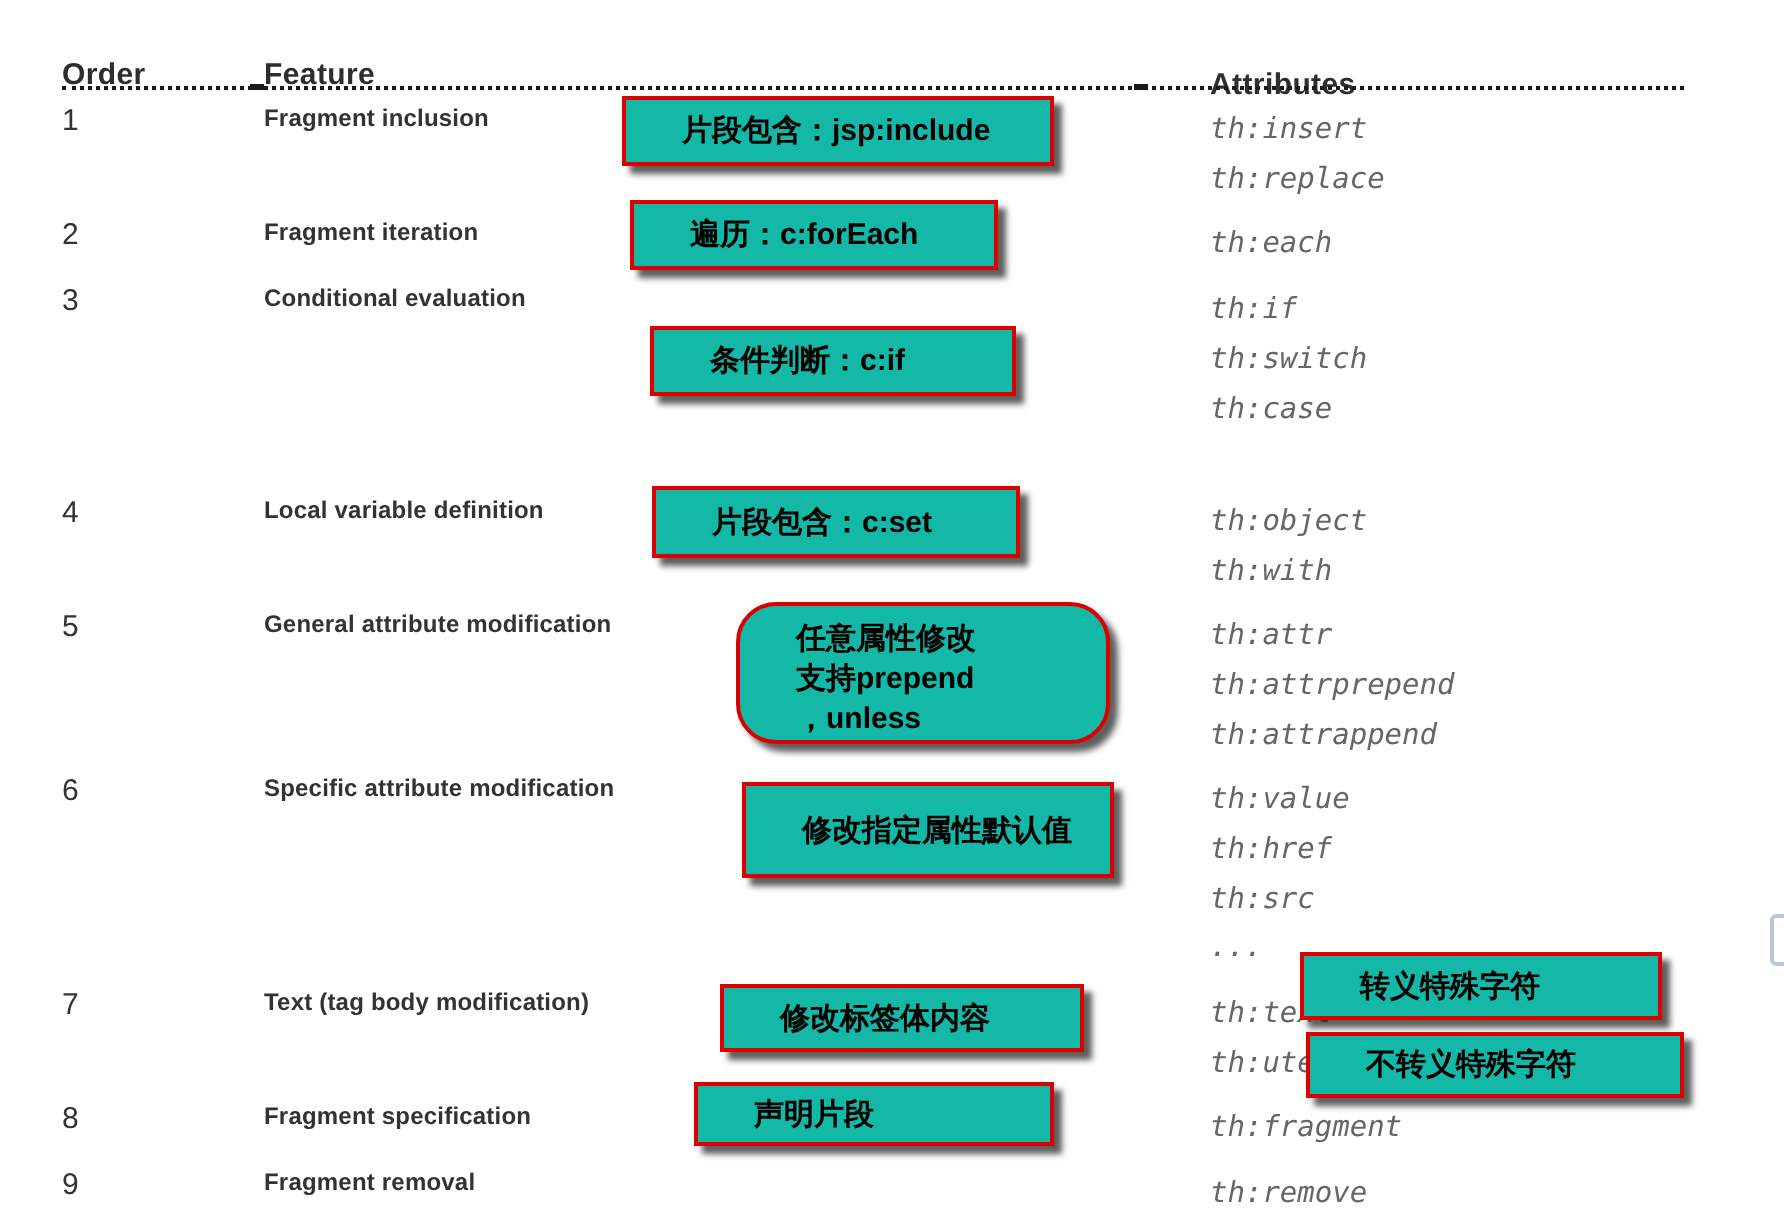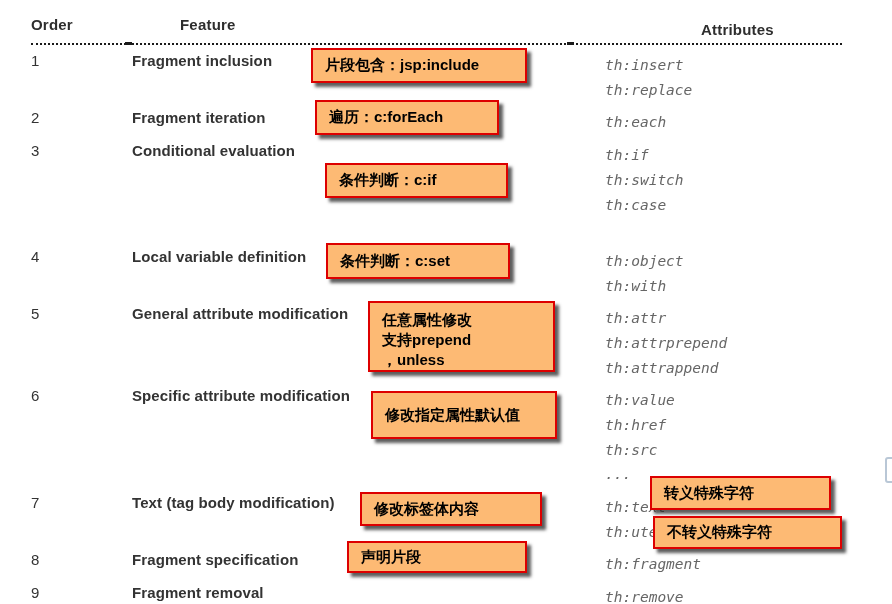--- a/index.html
+++ b/index.html
@@ -2,43 +2,43 @@
 <html><head>
 <meta charset="utf-8">
 <style>
   html,body{margin:0;padding:0;background:#ffffff;}
   body{width:892px;height:604px;overflow:hidden;position:relative;
        font-family:"Liberation Sans","DejaVu Sans",sans-serif;}
   .page{position:relative;width:892px;height:604px;background:#fff;}
 
   
   .doc-table{position:absolute;left:0;top:0;width:892px;}
-  .thead{display:flex;height:48px;box-sizing:border-box;padding-top:16px;gap:48px;}
+  .thead{display:flex;height:48px;box-sizing:border-box;padding-top:29px;}
   .trow{display:flex;box-sizing:border-box;}
   .c-order{box-sizing:border-box;width:132px;padding-left:31px;flex:0 0 132px;}
   .c-feature{box-sizing:border-box;width:441px;flex:0 0 441px;}
   .c-attrs{box-sizing:border-box;flex:1 1 auto;margin-left:32px;}
   .th{font-size:15px;font-weight:700;color:#2e2e2e;letter-spacing:.2px;}
   .order-num{font-size:15px;font-weight:500;color:#333;padding-top:4px;}
-  .feature-txt{font-size:15px;font-weight:600;color:#333;padding-top:4px;letter-spacing:.1px;}
+  .feature-txt{font-size:12px;font-weight:600;color:#333;padding-top:4px;letter-spacing:.1px;}
   .attr-line{font-family:"DejaVu Sans Mono","Liberation Mono",monospace;
              font-size:14.5px;color:#666;line-height:24.75px;padding-top:0;font-style:italic;}
   .c-attrs{padding-top:5px;}
 
   
   .dotted-rule{position:absolute;left:31px;top:43px;width:811px;height:0;
                border-top:2px dotted #1a1a1a;}
   .rule-blob{position:absolute;top:42px;width:7px;height:3px;background:#1a1a1a;}
 
   
-  .callout{position:absolute;box-sizing:border-box;background:#fdba74;
+  .callout{position:absolute;box-sizing:border-box;background:#14b8a6;
            border:2px solid #dd0000;box-shadow:4px 4px 3px rgba(40,40,40,.75);
-           display:flex;align-items:center;padding-left:12px;
+           display:flex;align-items:center;padding-left:28px;
            font-size:15px;font-weight:700;color:#000;white-space:nowrap;}
-  .callout.multi{display:block;padding-top:7px;line-height:20px;align-items:flex-start;}
+  .callout.multi{display:block;padding-top:7px;line-height:20px;align-items:flex-start;border-radius:20px;}
 
   
   .edge-art{position:absolute;left:885px;top:457px;width:14px;height:22px;
             border:2px solid #b9c7d6;border-radius:3px;background:#fff;}
 </style>
 </head>
 <body>
 
 <div class="page">
 
@@ -136,21 +136,21 @@
   <div class="dotted-rule"></div>
   <div class="rule-blob" style="left:125px"></div>
   <div class="rule-blob" style="left:567px"></div>
 
   <div class="callout" style="left:311px;top:48px;width:216px;height:35px">片段包含：jsp:include</div>
 
   <div class="callout" style="left:315px;top:100px;width:184px;height:35px">遍历：c:forEach</div>
 
   <div class="callout" style="left:325px;top:163px;width:183px;height:35px">条件判断：c:if</div>
 
-  <div class="callout" style="left:326px;top:243px;width:184px;height:36px">条件判断：c:set</div>
+  <div class="callout" style="left:326px;top:243px;width:184px;height:36px">片段包含：c:set</div>
 
   <div class="callout multi" style="left:368px;top:301px;width:187px;height:71px">
     <div>任意属性修改</div>
     <div>支持prepend</div>
     <div>，unless</div>
   </div>
 
   <div class="callout" style="left:371px;top:391px;width:186px;height:48px">修改指定属性默认值</div>
 
   <div class="callout" style="left:360px;top:492px;width:182px;height:34px">修改标签体内容</div>

